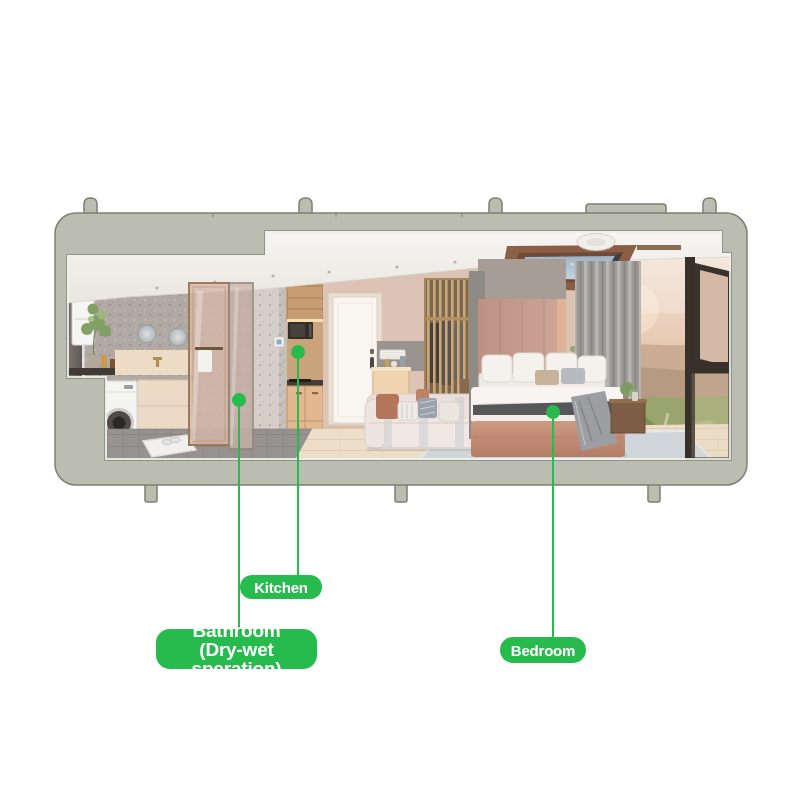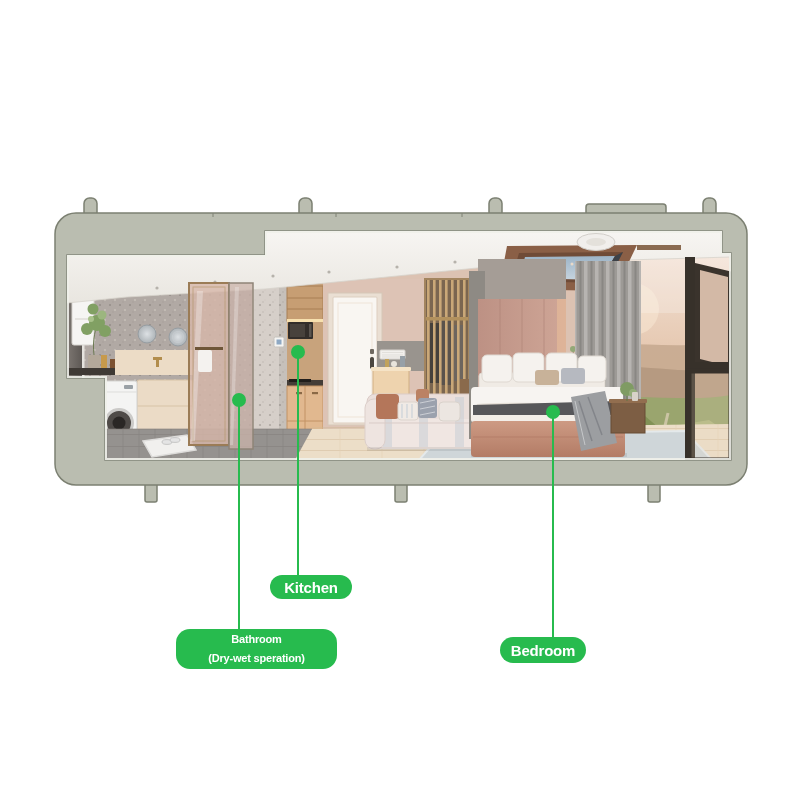--- a/index.html
+++ b/index.html
@@ -6,22 +6,22 @@
   .stage{position:relative;width:800px;height:800px;background:#ffffff;overflow:hidden;
          font-family:"Liberation Sans", sans-serif;}
   .frame-svg,.scene-svg{position:absolute;display:block;}
   .frame-svg{left:0;top:0;}
   .scene-svg{left:67px;top:231px;}
   .c-line{position:absolute;width:2px;background:#27bb4e;z-index:5;}
   .c-dot{position:absolute;width:14px;height:14px;border-radius:50%;background:#27bb4e;z-index:6;}
   .pill{position:absolute;background:#27bb4e;color:#ffffff;display:flex;flex-direction:column;
         align-items:center;justify-content:center;text-align:center;z-index:7;
         font-weight:700;letter-spacing:-0.2px;}
-  .pill-kitchen{left:270px;top:575px;width:82px;height:24px;border-radius:12px;font-size:15px;}
-  .pill-bathroom{left:176px;top:629px;width:161px;height:40px;border-radius:14px;font-size:11px;line-height:19px;}
+  .pill-kitchen{left:240px;top:575px;width:82px;height:24px;border-radius:12px;font-size:15px;}
+  .pill-bathroom{left:156px;top:629px;width:161px;height:40px;border-radius:14px;font-size:19px;line-height:19px;}
   .pill-bedroom{left:500px;top:637px;width:86px;height:26px;border-radius:13px;font-size:15px;}
   .line-kitchen{left:297px;top:352px;height:223px;}
   .line-bathroom{left:238px;top:400px;height:229px;}
   .line-bedroom{left:552px;top:412px;height:225px;}
   .dot-kitchen{left:291px;top:345px;}
   .dot-bathroom{left:232px;top:393px;}
   .dot-bedroom{left:546px;top:405px;}
   .sage{fill:#babdb0;stroke:#7c8072;stroke-width:1.5;}
 </style>
 </head>

